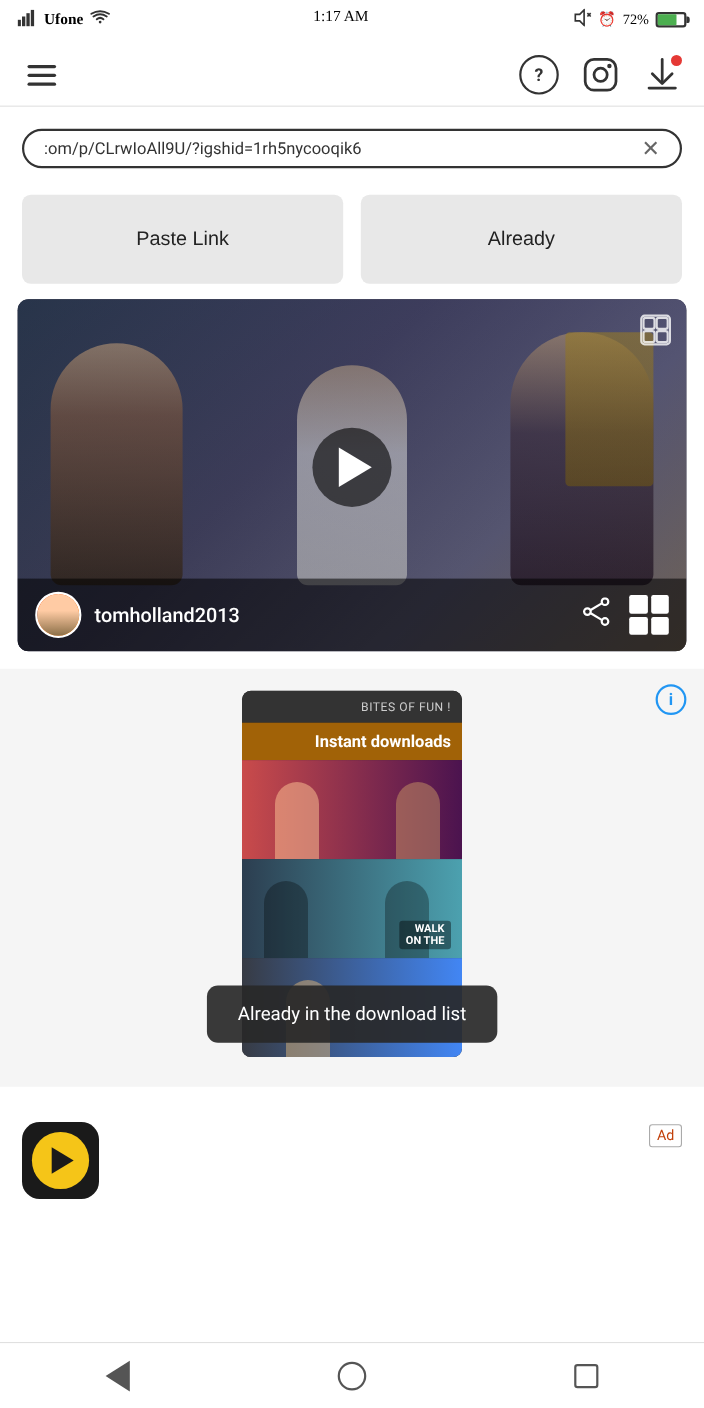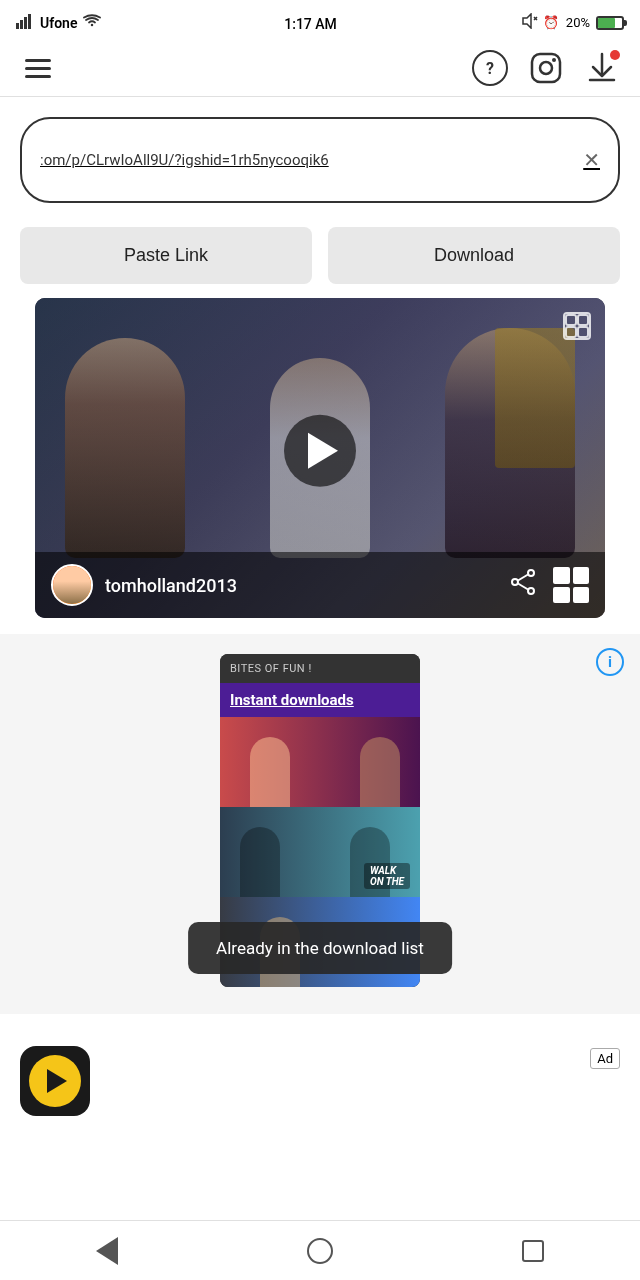--- a/index.html
+++ b/index.html
@@ -9,24 +9,25 @@
       min-height: 1280px;
       font-family: 'Roboto', Arial, sans-serif;
       background: #fff;
       overflow-x: hidden;
     }
 
     
     .status-bar {
       background: #fff;
       display: flex;
-      align-items: flex-end;
+      align-items: flex-start;
       justify-content: space-between;
       padding: 8px 16px;
       height: 40px;
+      font-family: Liberation Serif, serif;
     }
     .status-left {
       display: flex;
       align-items: center;
       gap: 6px;
       font-size: 14px;
       font-weight: 600;
     }
     .status-center {
       font-size: 14px;
@@ -132,23 +133,22 @@
 
     
     .url-section {
       padding: 20px 20px 10px;
     }
     .url-bar {
       display: flex;
       align-items: center;
       border: 2px solid #333;
       border-radius: 30px;
-      padding: 29px 18px;
+      padding: 4px 18px;
       background: #fff;
-      text-decoration: underline;
     }
     .url-text {
       flex: 1;
       font-size: 15px;
       color: #333;
       overflow: hidden;
       white-space: nowrap;
     }
     .clear-btn {
       font-size: 20px;
@@ -158,34 +158,34 @@
     }
 
     
     .action-buttons {
       display: flex;
       gap: 16px;
       padding: 14px 20px;
     }
     .action-btn {
       flex: 1;
-      padding: 18px;
+      padding: 30px;
       background: #e8e8e8;
       border: none;
       border-radius: 8px;
       font-size: 18px;
       font-weight: 500;
       color: #222;
       cursor: pointer;
       text-align: center;
     }
 
     
     .video-preview {
-      margin: 0 35px;
+      margin: 0 16px;
       border-radius: 10px;
       overflow: hidden;
       position: relative;
       background: #1a1a2e;
       height: 320px;
     }
     .video-bg {
       width: 100%;
       height: 100%;
       background: linear-gradient(135deg, #2c3e50 0%, #4a4a6a 40%, #6b6b8a 70%, #8b7b6b 100%);
@@ -313,41 +313,40 @@
       color: #2196F3;
       font-size: 15px;
       font-weight: bold;
     }
     .ad-card {
       width: 200px;
       background: #222;
       border-radius: 8px;
       overflow: hidden;
       position: relative;
+      text-align: right;
     }
     .ad-card-header {
       background: #333;
       padding: 8px 10px;
       color: #ccc;
       font-size: 11px;
       text-transform: uppercase;
       letter-spacing: 0.5px;
     }
     .ad-card-title {
-      background: #4c1d95;
+      background: #a16207;
       padding: 8px 10px;
       color: #fff;
       font-size: 15px;
       font-weight: bold;
-      text-decoration: underline;
     }
     .ad-images {
       display: flex;
       flex-direction: column;
-      font-style: italic;
     }
     .ad-img-row {
       height: 90px;
       background: linear-gradient(135deg, #667eea 0%, #764ba2 100%);
       position: relative;
       overflow: hidden;
     }
     .ad-img-row:nth-child(2) {
       background: linear-gradient(135deg, #f093fb 0%, #f5576c 100%);
     }
@@ -426,21 +425,21 @@
       color: #888;
       margin-bottom: 6px;
     }
     .snack-desc {
       font-size: 15px;
       color: #555;
       line-height: 1.4;
     }
     .ad-badge {
       font-size: 13px;
-      color: #000000;
+      color: #c2410c;
       border: 1px solid #aaa;
       padding: 2px 6px;
       border-radius: 3px;
       margin-left: 8px;
       align-self: flex-start;
       margin-top: 2px;
     }
 
     
     .bottom-nav {
@@ -551,21 +550,21 @@
   <div class="status-center">1:17 AM</div>
   <div class="status-right">
     <span>
       <svg width="18" height="16" viewBox="0 0 18 16">
         <polygon points="3,5 7,5 11,1 11,15 7,11 3,11" fill="none" stroke="#333" stroke-width="1.5"></polygon>
         <line x1="14" y1="4" x2="17" y2="7" stroke="#333" stroke-width="1.5"></line>
         <line x1="17" y1="4" x2="14" y2="7" stroke="#333" stroke-width="1.5"></line>
       </svg>
     </span>
     <span>⏰</span>
-    <span>20%</span>
+    <span>72%</span>
     <div class="battery-icon">
       <div class="battery-fill"></div>
     </div>
   </div>
 </div>
 
 <div class="top-nav">
   <div class="nav-icon">
     <div class="hamburger-lines">
       <span></span>
@@ -597,21 +596,21 @@
 
 <div class="url-section">
   <div class="url-bar">
     <span class="url-text">:om/p/CLrwIoAll9U/?igshid=1rh5nycooqik6</span>
     <span class="clear-btn">✕</span>
   </div>
 </div>
 
 <div class="action-buttons">
   <button class="action-btn">Paste Link</button>
-  <button class="action-btn">Download</button>
+  <button class="action-btn">Already</button>
 </div>
 
 <div class="video-preview">
   <div class="video-bg"></div>
 
   <div class="fig-left"></div>
   <div class="fig-center"></div>
   <div class="fig-right"></div>
   <div class="poster-right"></div>
   <div class="scene-overlay"></div>

